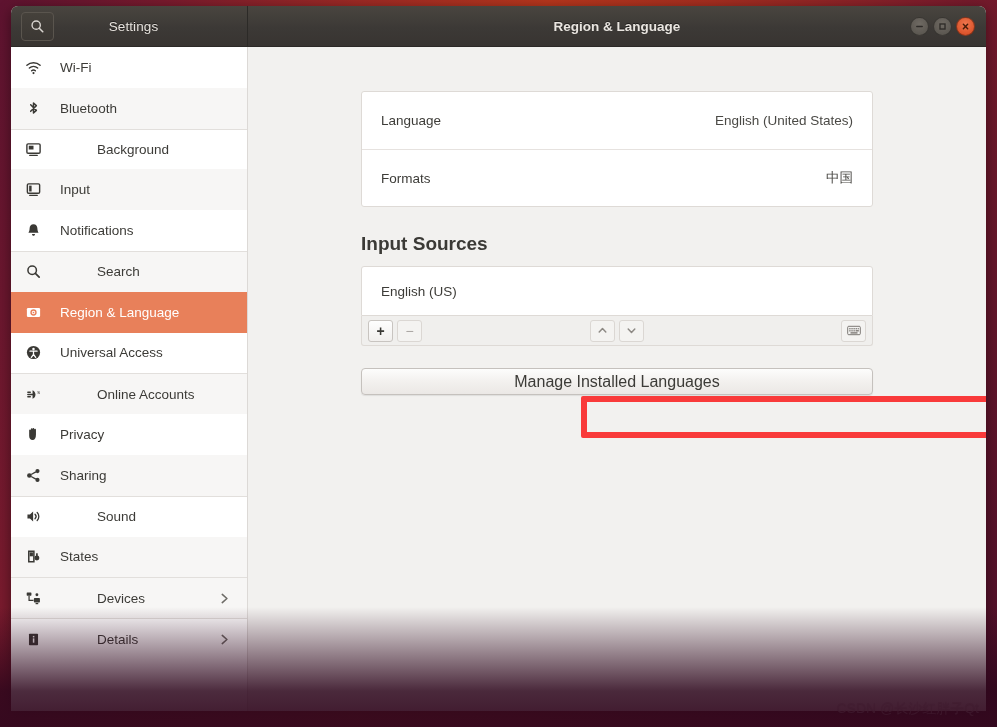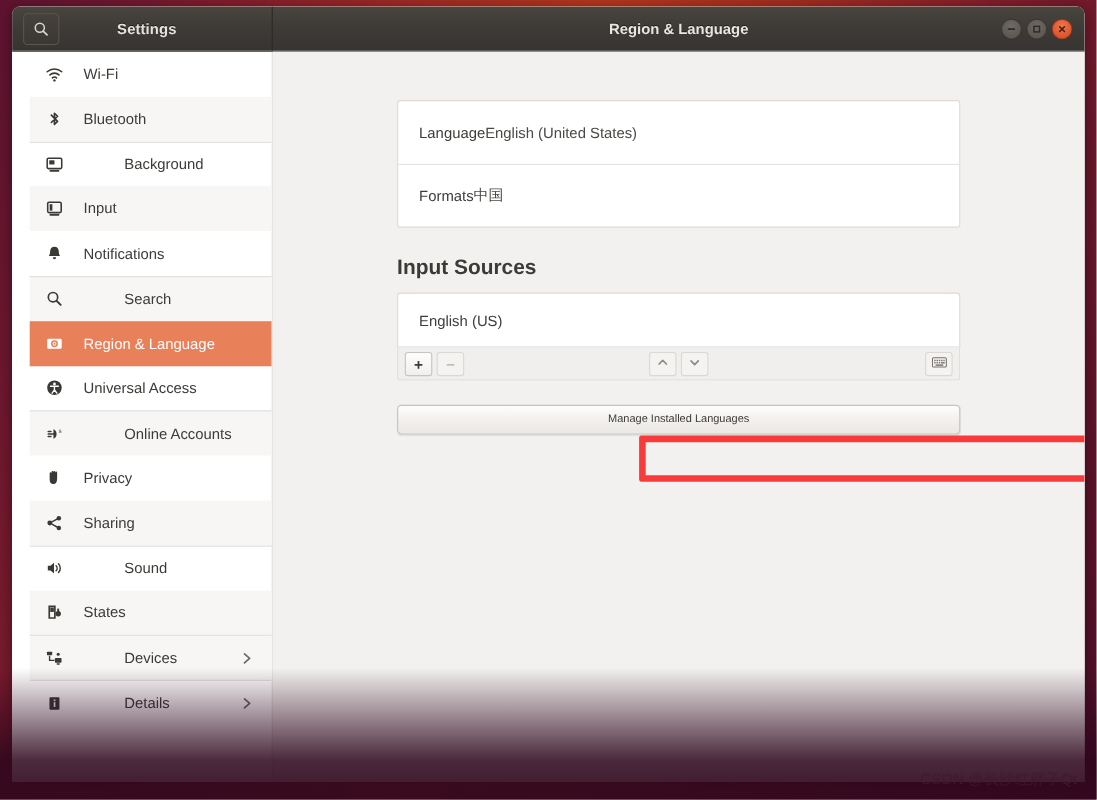--- a/index.html
+++ b/index.html
@@ -75,21 +75,21 @@
     background: linear-gradient(to bottom, #45413b, #3b3733);
     display: flex; align-items: center; justify-content: center;
     cursor: pointer;
   }
   .search-btn svg { display:block; }
   #settings-title {
     flex: 1;
     text-align: center;
     color: #e6e2dd;
     font-size: 13.5px;
-    font-weight: bold;
+    font-weight: normal;
     letter-spacing: .1px;
     padding-right: 34px;
     text-shadow: 0 -1px 0 rgba(0,0,0,.5);
   }
   #titlebar-right {
     flex: 1;
     height: 100%;
     display: flex;
     align-items: center;
     position: relative;
@@ -133,21 +133,20 @@
     background: #ffffff;
   }
 
   
   #sidebar {
     width: 237px;
     flex: 0 0 237px;
     background: #ffffff;
     border-right: 1px solid #dcd9d6;
     overflow: hidden;
-    padding-left: 16px;
   }
   .side-item {
     height: 40.8px;
     display: flex;
     align-items: center;
     padding-left: 14px;
     cursor: pointer;
     color: #3c3b37;
     font-size: 13.5px;
     position: relative;
@@ -187,20 +186,21 @@
   .card {
     width: 512px;
     background: #ffffff;
     border: 1px solid #dedad6;
     border-radius: 3px;
   }
   .card-row {
     height: 57px;
     display: flex;
     align-items: center;
+    justify-content: space-between;
     padding: 0 19px;
     font-size: 13.5px;
     color: #3d3c38;
     cursor: pointer;
   }
   .card-row + .card-row { border-top: 1px solid #e6e2df; }
   .card-row .val { color: #4a4945; }
 
   .section-title {
     width: 512px;
@@ -265,21 +265,21 @@
     position: relative;
     display: flex;
     justify-content: center;
   }
   .manage-btn {
     width: 512px;
     height: 27px;
     border: 1px solid #c5c1bd;
     border-radius: 4px;
     background: linear-gradient(to bottom, #fdfdfc 0%, #f3f1ef 48%, #ebe8e5 100%);
-    font-size: 10px;
+    font-size: 16px;
     color: #3c3b37;
     display: flex;
     align-items: center;
     justify-content: center;
     cursor: pointer;
     font-family: "Liberation Sans", sans-serif;
     box-shadow: 0 1px 1px rgba(0,0,0,.08);
   }
   #redbox {
     position: absolute;

